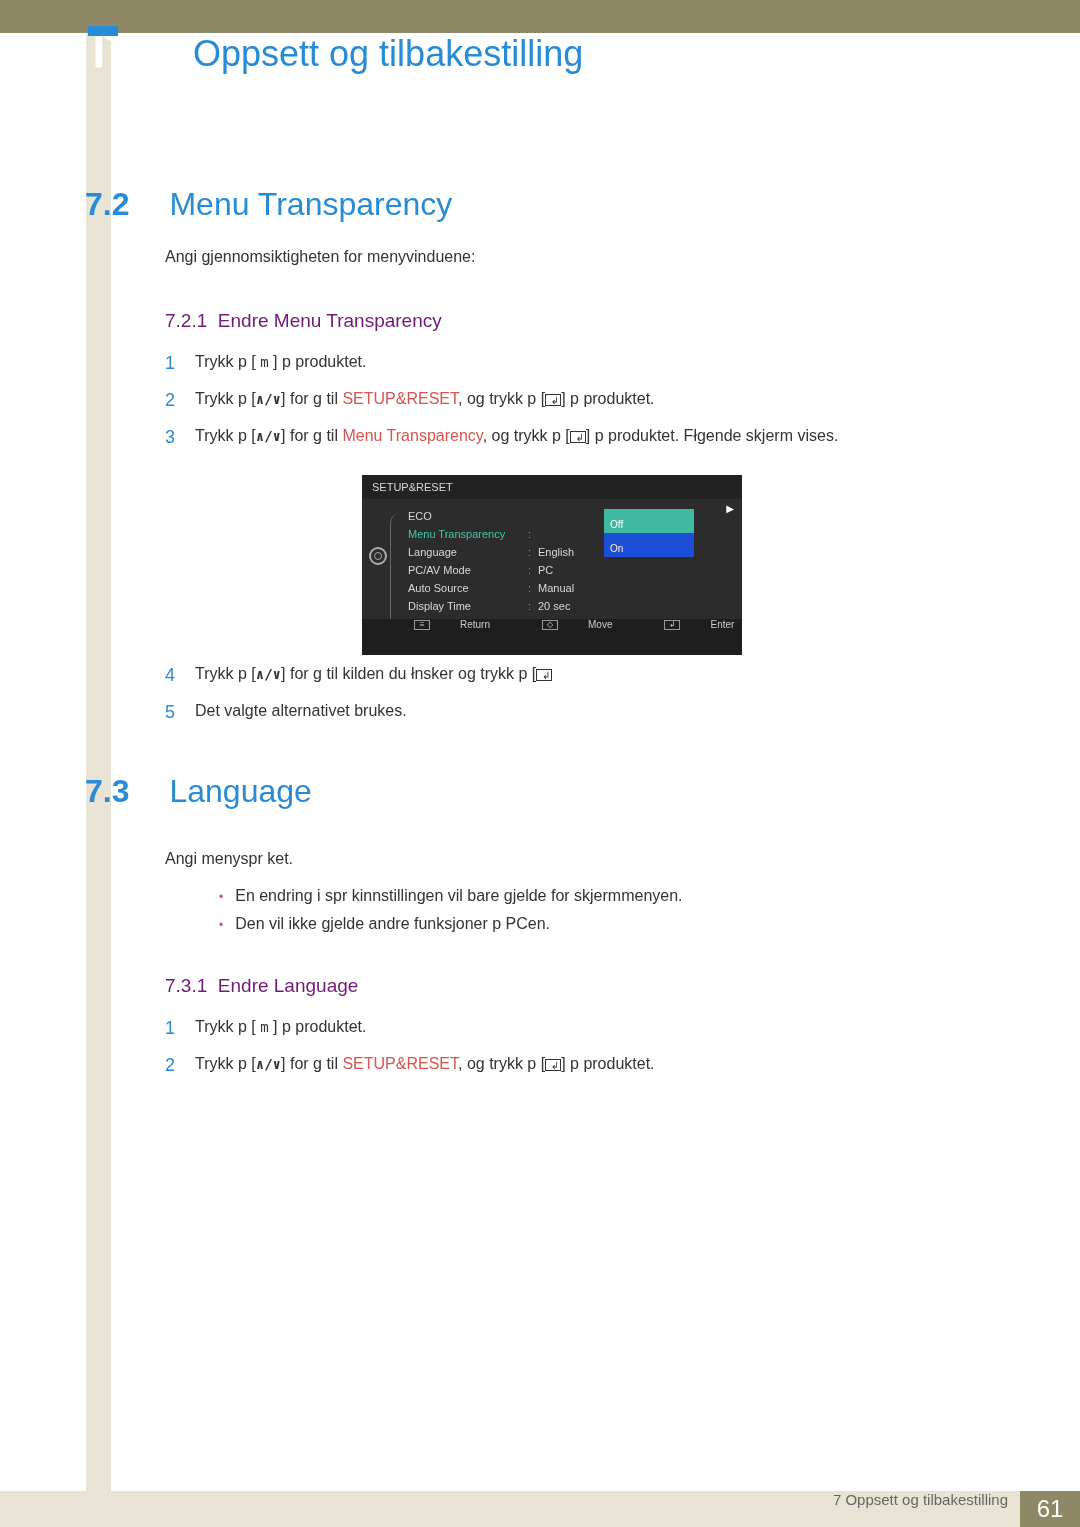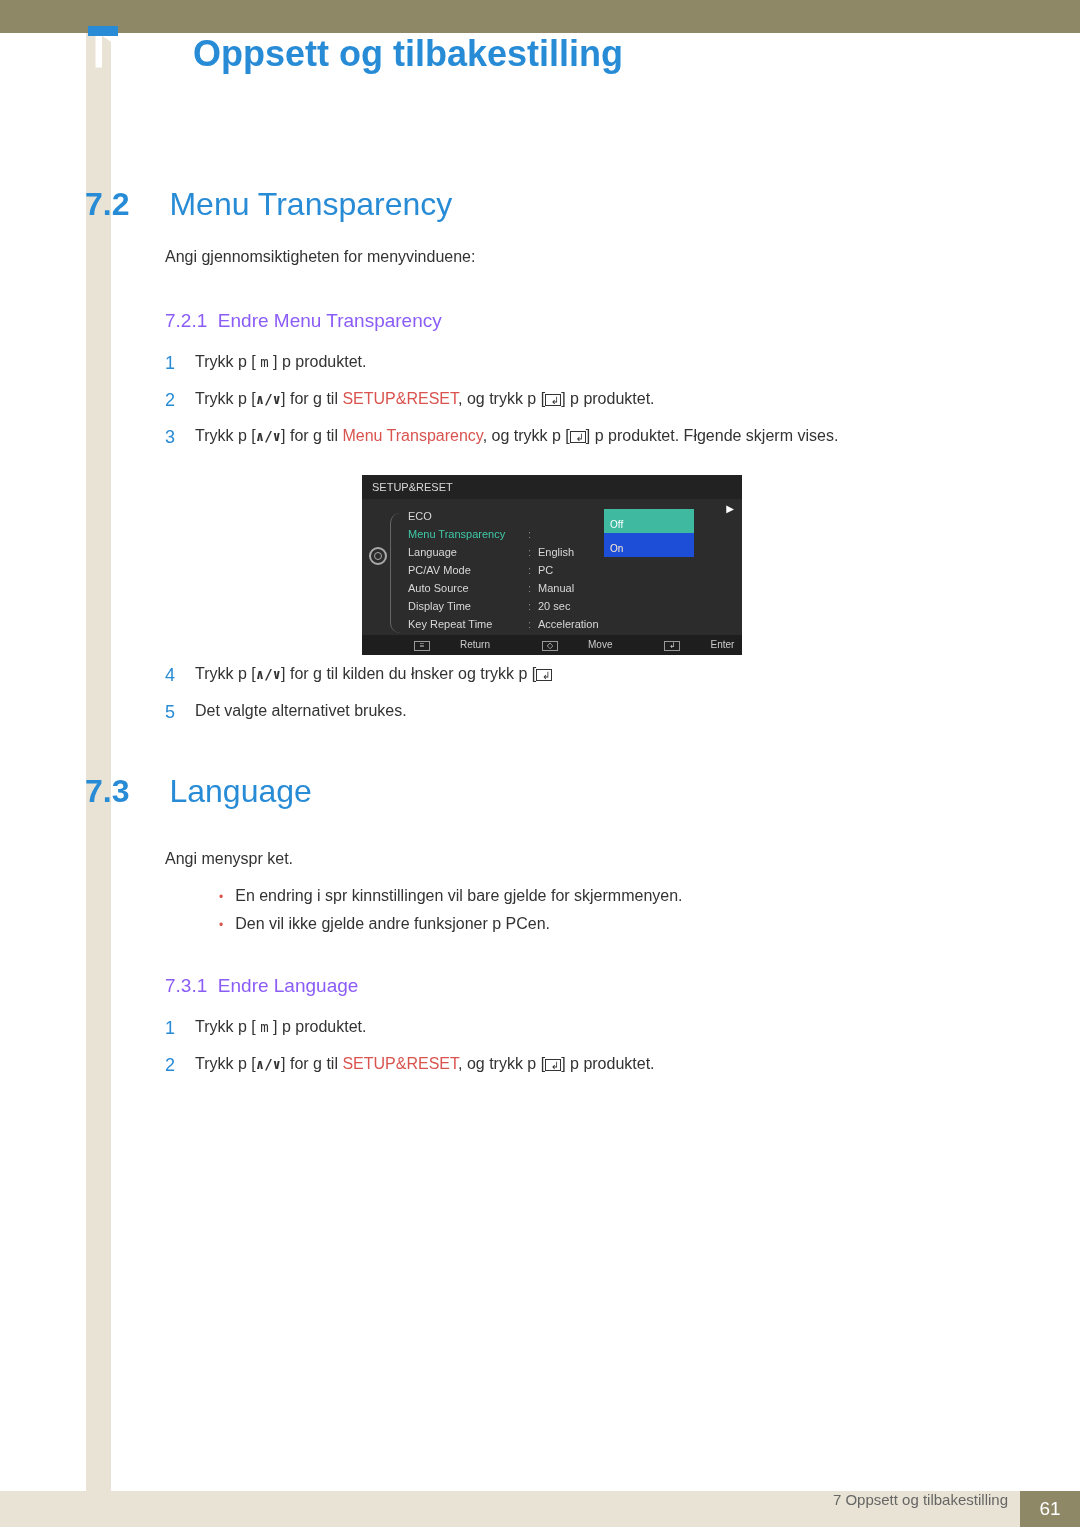--- a/index.html
+++ b/index.html
@@ -1,29 +1,29 @@
 <!DOCTYPE html>
 <html><head>
 <meta charset="utf-8">
 <style>
 *{margin:0;padding:0;box-sizing:border-box}
 body{font-family:Arial,Helvetica,sans-serif;width:1080px;height:1527px;position:relative;background:#fff;color:#333}
 .top-bar{position:absolute;top:0;left:0;right:0;height:33px;background:#8f8866}
 .left-stripe{position:absolute;top:0;left:86px;width:25px;height:1527px;background:#e8e3d4;z-index:0}
 .tab-num{position:absolute;top:-8px;left:75px;width:80px;height:80px;color:#fff;font-size:86px;font-weight:300;transform:rotate(-90deg);z-index:2}
 .tab-accent{position:absolute;top:26px;left:88px;width:30px;height:10px;background:#278bd6;z-index:3}
-.chapter-title{position:absolute;top:33px;left:193px;font-size:36px;color:#278bd6;font-weight:700}
+.chapter-title{position:absolute;top:33px;left:193px;font-size:36px;color:#278bd6;font-weight:400}
 .sec{position:absolute;left:85px}
 .sec-72{top:186px}
 .sec-73{top:773px}
 .sec-num{display:inline-block;color:#278bd6;font-size:32px;font-weight:700;width:80px}
 .sec-title{display:inline-block;color:#278bd6;font-size:32px;font-weight:400}
 .body-text{position:absolute;left:165px;font-size:16px;color:#333}
 .bt-72a{top:248px}
-.subhead{position:absolute;left:165px;color:#8b5cf6;font-size:19px}
+.subhead{position:absolute;left:165px;color:#701a75;font-size:19px}
 .sh-721{top:310px}
 .sh-731{top:975px}
 .list{position:absolute;left:165px;right:90px}
 .list-72{top:350px}
 .list-72b{top:662px}
 .list-73{top:1015px}
 .li{display:flex;align-items:flex-start;margin-bottom:10px;line-height:1.5}
 .li-num{color:#278bd6;font-size:18px;width:30px;flex-shrink:0}
 .li-text{font-size:16px;color:#333;flex:1}
 .hl{color:#d9534f}
@@ -38,30 +38,30 @@
 .osd-rows{flex:1}
 .osd-row{display:flex;align-items:center;height:18px;padding-left:14px}
 .osd-label{width:120px}
 .osd-colon{width:10px;color:#888}
 .osd-val{flex:1}
 .osd-row.active .osd-label{color:#3fc9a8}
 .osd-opt{position:absolute;right:48px;top:34px;width:90px}
 .osd-opt div{height:24px;padding:8px 6px;line-height:16px;font-size:10px}
 .osd-opt .off{background:#3fb9a0;color:#fff}
 .osd-opt .on{background:#1d4ed8;color:#ffeccf}
-.osd-footer{position:absolute;bottom:0;left:0;right:0;height:20px;background:#1e1e1e;display:flex;align-items:center;font-size:10px;color:#ccc}
+.osd-footer{position:absolute;bottom:0;left:0;right:0;height:36px;background:#1e1e1e;display:flex;font-size:10px;color:#ccc}
 .osd-footer span{margin-left:26px}
 .osd-f-icon{display:inline-block;width:16px;height:10px;border:1px solid #999;margin-right:4px;vertical-align:middle;font-size:8px;line-height:8px;text-align:center}
 .body-73{position:absolute;left:165px;top:850px;font-size:16px}
 .bullets{position:absolute;left:219px;top:887px}
 .bullet{font-size:16px;margin-bottom:10px}
 .bullet::before{content:"•";color:#d9534f;margin-right:12px;font-size:12px}
 .footer{position:absolute;bottom:0;left:0;right:0;height:36px;background:#e8e3d4;display:flex;justify-content:flex-end}
 .footer-text{font-size:15px;color:#666;margin-right:0}
-.footer-page{background:#8f8866;color:#fff;font-size:19px;width:60px;height:36px;display:flex;align-items:center;justify-content:center;margin-left:12px}
+.footer-page{background:#8f8866;color:#fff;font-size:24px;width:60px;height:36px;display:flex;align-items:center;justify-content:center;margin-left:12px}
 .icon-inline{display:inline-block;vertical-align:middle;font-family:monospace;font-size:14px}
 .updown{font-weight:bold}
 .enter-icon{display:inline-block;width:16px;height:12px;border:1px solid #333;position:relative;vertical-align:middle}
 .enter-icon::after{content:"↲";position:absolute;right:1px;top:-2px;font-size:10px}
 </style>
 </head>
 <body>
 
 <div class="left-stripe"></div>
 <div class="top-bar"></div>

